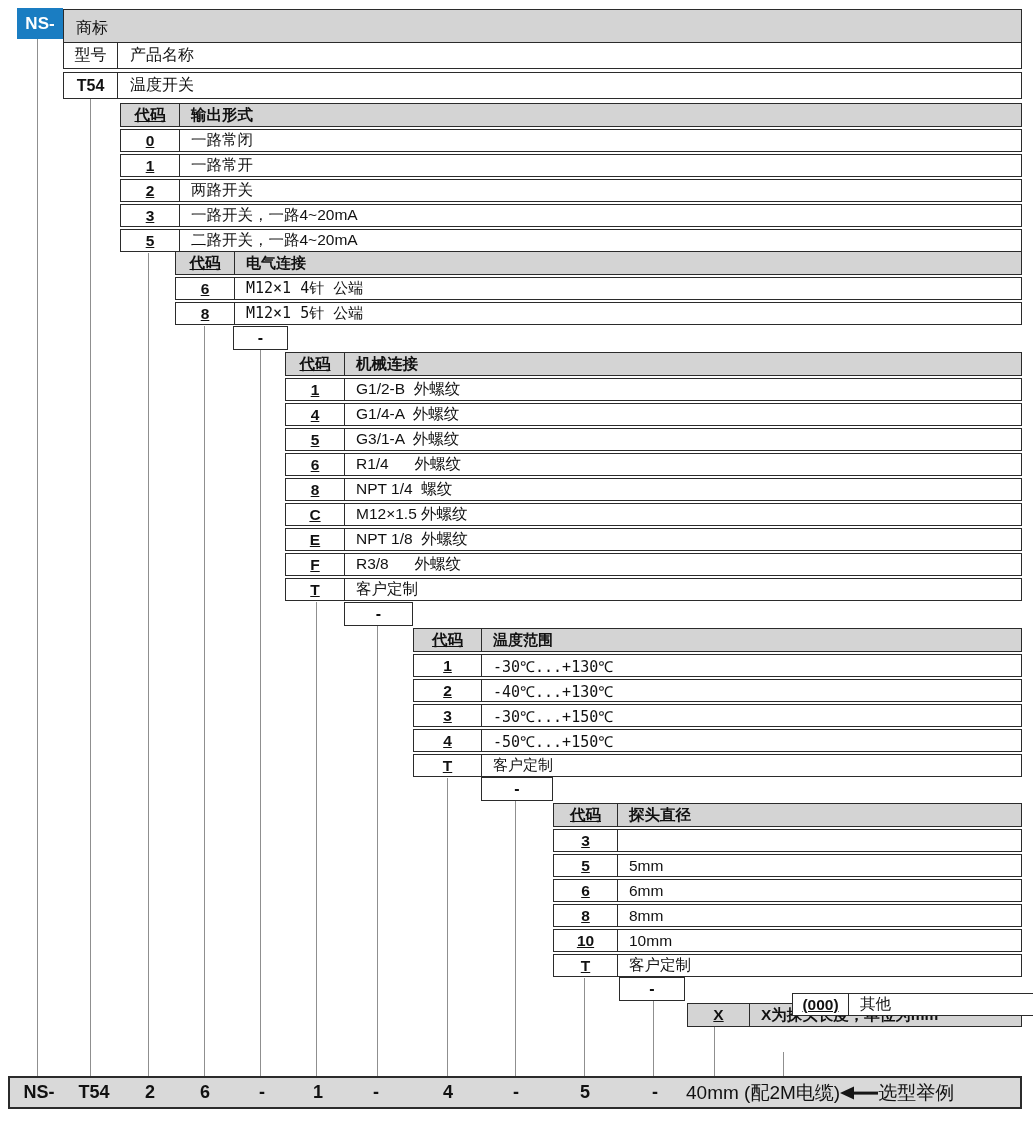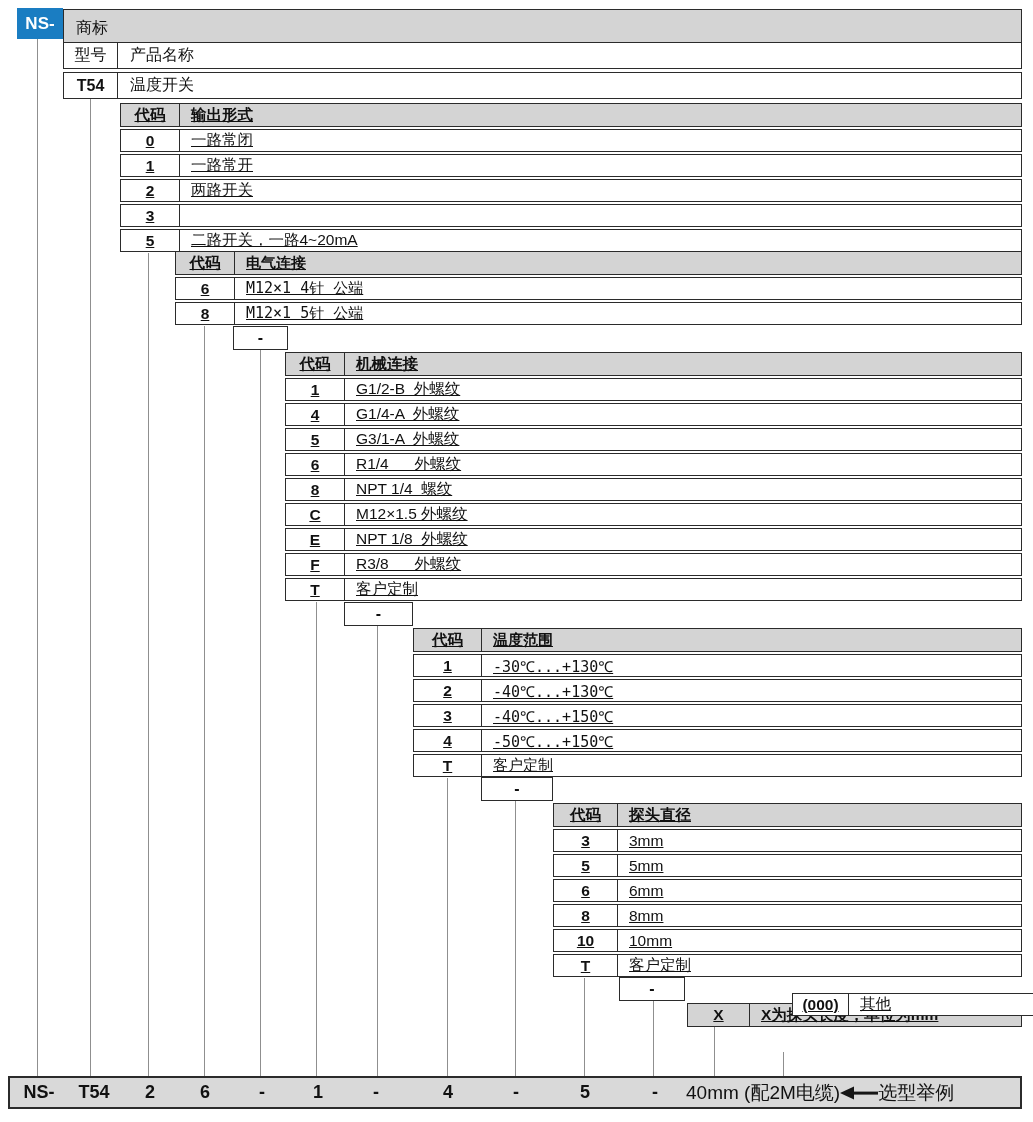--- a/index.html
+++ b/index.html
@@ -30,21 +30,21 @@
   #modelValues{top:72px;}
   #modelValues .mcode{font-weight:bold;}
 
   
   .sec{position:absolute;}
   .sec .row{display:flex;height:23px;margin-bottom:2px;border:1px solid var(--bd);
     background:#fff;box-sizing:border-box;font-size:15.5px;}
   .sec .row.head{background:var(--hdr);font-weight:bold;height:24px;}
   .sec .code{flex:none;width:var(--cw,58px);border-right:1px solid var(--bd);
     display:flex;align-items:center;justify-content:center;font-weight:bold;text-decoration:underline;}
-  .sec .desc{flex:1;display:flex;align-items:center;padding-left:11px;white-space:pre;overflow:hidden;text-decoration:underline;}
+  .sec .desc{flex:1;display:flex;align-items:center;padding-left:11px;white-space:pre;overflow:hidden;}
   #sec0{left:120px;top:103px;width:902px;--cw:58px;}
   #sec1{left:175px;top:251px;width:847px;--cw:58px;}
   #sec2{left:285px;top:352px;width:737px;--cw:58px;}
   #sec3{left:413px;top:628px;width:609px;--cw:67px;}
   #sec4{left:553px;top:803px;width:469px;--cw:63px;}
   #sec5h{left:687px;top:1003px;width:335px;--cw:61px;}
   #sec5r{left:748px;top:993px;width:277px;margin-left:44px;--cw:55px;}
   #sec1 .desc,#sec3 .desc{font-family:"DejaVu Sans Mono","Liberation Mono",monospace;font-size:15px;}
 
   
@@ -103,20 +103,21 @@
           <div class="desc">一路常开</div>
         </div>
 
         <div class="row">
           <div class="code">2</div>
           <div class="desc">两路开关</div>
         </div>
 
         <div class="row">
           <div class="code">3</div>
+          <div class="desc">一路开关，一路4~20mA</div>
         </div>
 
         <div class="row">
           <div class="code">5</div>
           <div class="desc">二路开关，一路4~20mA</div>
         </div>
       </div>
   </div>
 
   <div class="sec" id="sec1">
@@ -204,21 +205,21 @@
           <div class="desc">-30℃...+130℃</div>
         </div>
 
         <div class="row">
           <div class="code">2</div>
           <div class="desc">-40℃...+130℃</div>
         </div>
 
         <div class="row">
           <div class="code">3</div>
-          <div class="desc">-40℃...+150℃</div>
+          <div class="desc">-30℃...+150℃</div>
         </div>
 
         <div class="row">
           <div class="code">4</div>
           <div class="desc">-50℃...+150℃</div>
         </div>
 
         <div class="row">
           <div class="code">T</div>
           <div class="desc">客户定制</div>
@@ -228,21 +229,20 @@
 
   <div class="sec" id="sec4">
     <div class="row head">
       <div class="code">代码</div>
       <div class="desc">探头直径</div>
     </div>
     <div>
 
         <div class="row">
           <div class="code">3</div>
-          <div class="desc">3mm</div>
         </div>
 
         <div class="row">
           <div class="code">5</div>
           <div class="desc">5mm</div>
         </div>
 
         <div class="row">
           <div class="code">6</div>
           <div class="desc">6mm</div>

